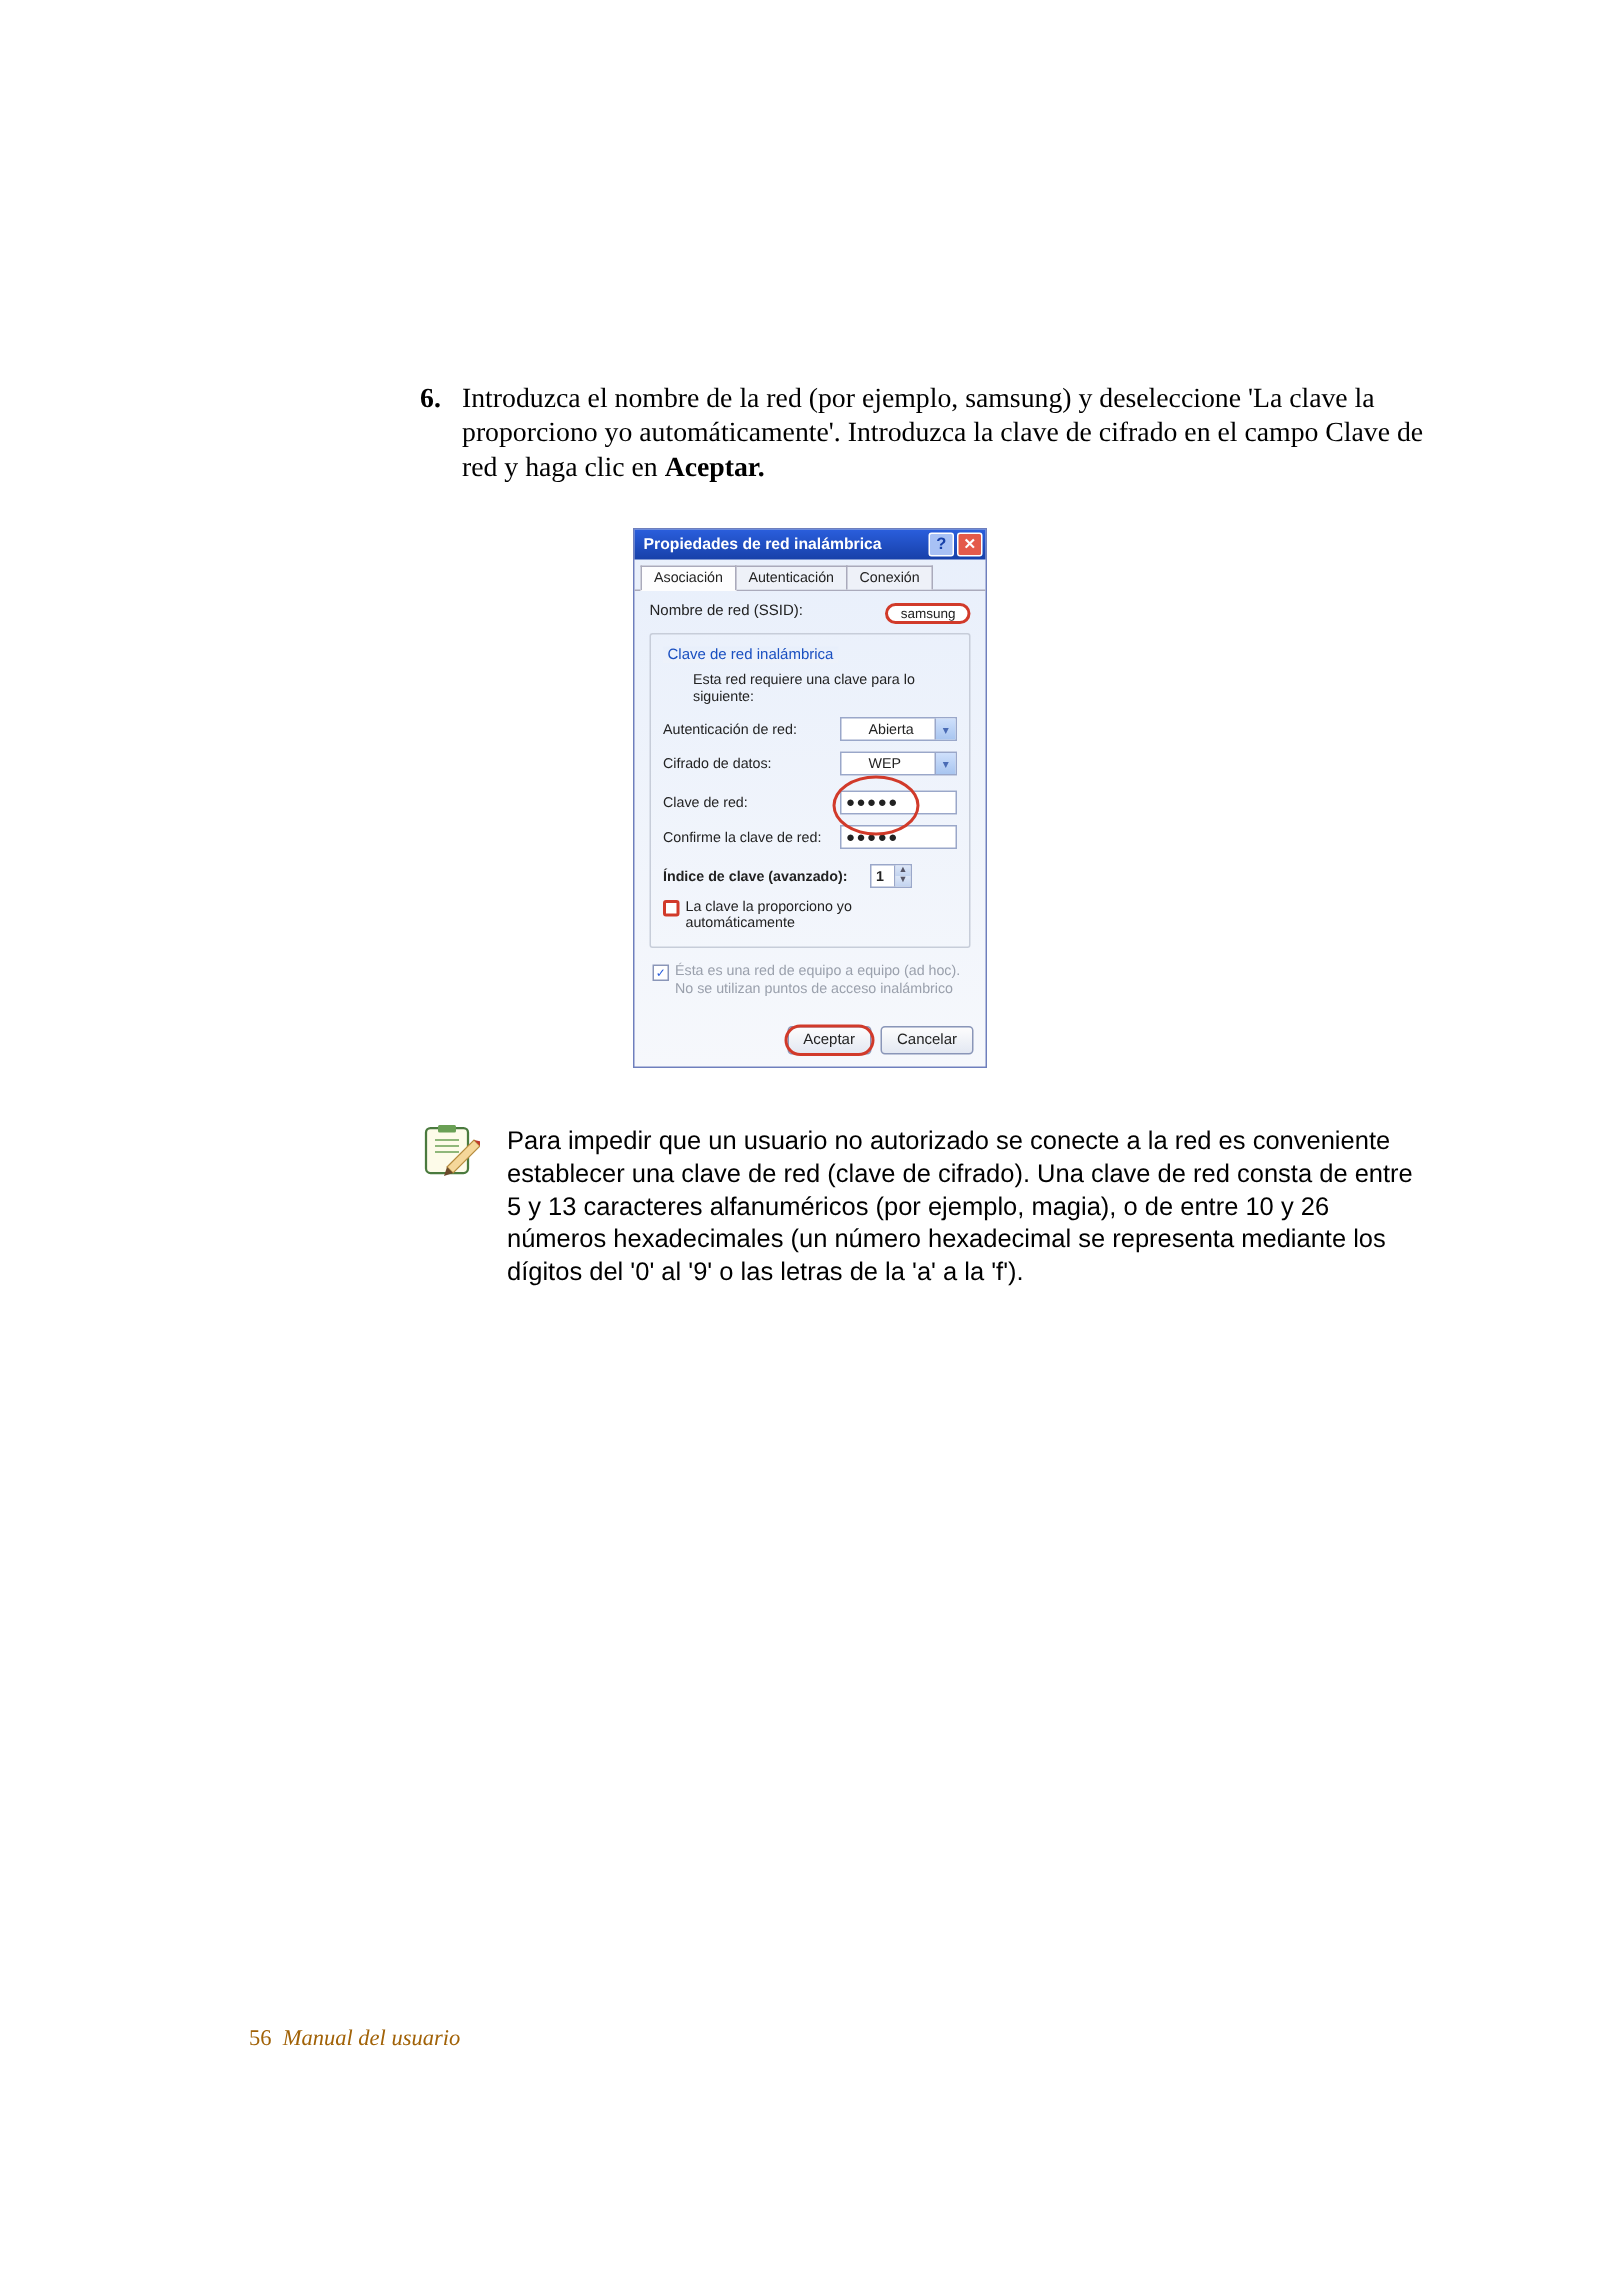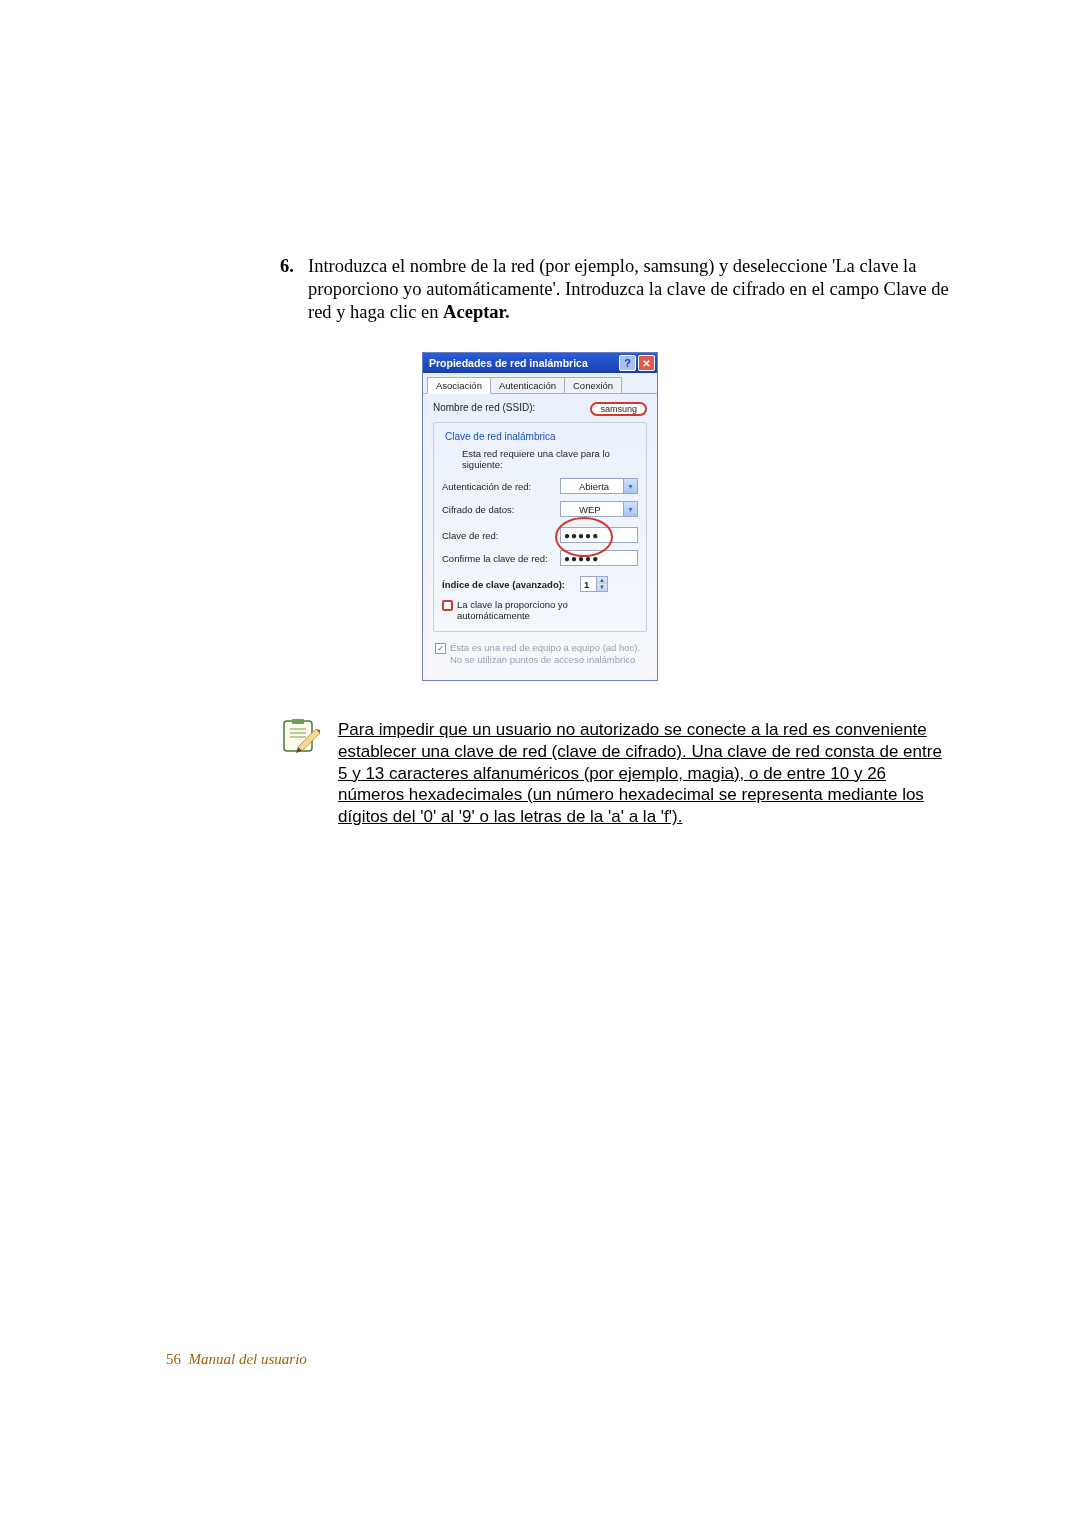--- a/index.html
+++ b/index.html
@@ -227,21 +227,20 @@
     left: -3px; top: -2px; right: -3px; bottom: -2px;
     pointer-events: none;
   }
   .note {
     display: flex;
     margin-left: 280px;
     margin-right: 130px;
     margin-top: 38px;
     gap: 18px;
     align-items: flex-start;
-    text-decoration: underline;
   }
   .note-icon {
     width: 40px; height: 40px;
     flex-shrink: 0;
     position: relative;
   }
   .note-icon svg { width: 40px; height: 40px; }
   .note-text {
     font-family: Arial, Helvetica, sans-serif;
     font-size: 17px;
@@ -334,20 +333,27 @@
             <span>La clave la proporciono yo automáticamente</span>
           </div>
         </div>
 
         <div class="chk-row adhoc-row">
           <div class="chk-box">✓</div>
           <span class="chk-text">Ésta es una red de equipo a equipo (ad hoc). No se utilizan puntos de acceso inalámbrico</span>
         </div>
       </div>
 
+      <div class="btn-row">
+        <div class="winbtn">
+          <span>Aceptar</span>
+          <div class="accept-oval"></div>
+        </div>
+        <div class="winbtn">Cancelar</div>
+      </div>
     </div>
   </div>
 
   <div class="note">
     <div class="note-icon">
       <svg viewBox="0 0 40 40">
         <rect x="4" y="2" width="28" height="30" rx="3" fill="#fdfbe9" stroke="#4a7a3e" stroke-width="1.5"></rect>
         <rect x="12" y="0" width="12" height="5" rx="1" fill="#6aa055"></rect>
         <line x1="10" y1="10" x2="26" y2="10" stroke="#6aa055" stroke-width="1"></line>
         <line x1="10" y1="14" x2="26" y2="14" stroke="#6aa055" stroke-width="1"></line>

